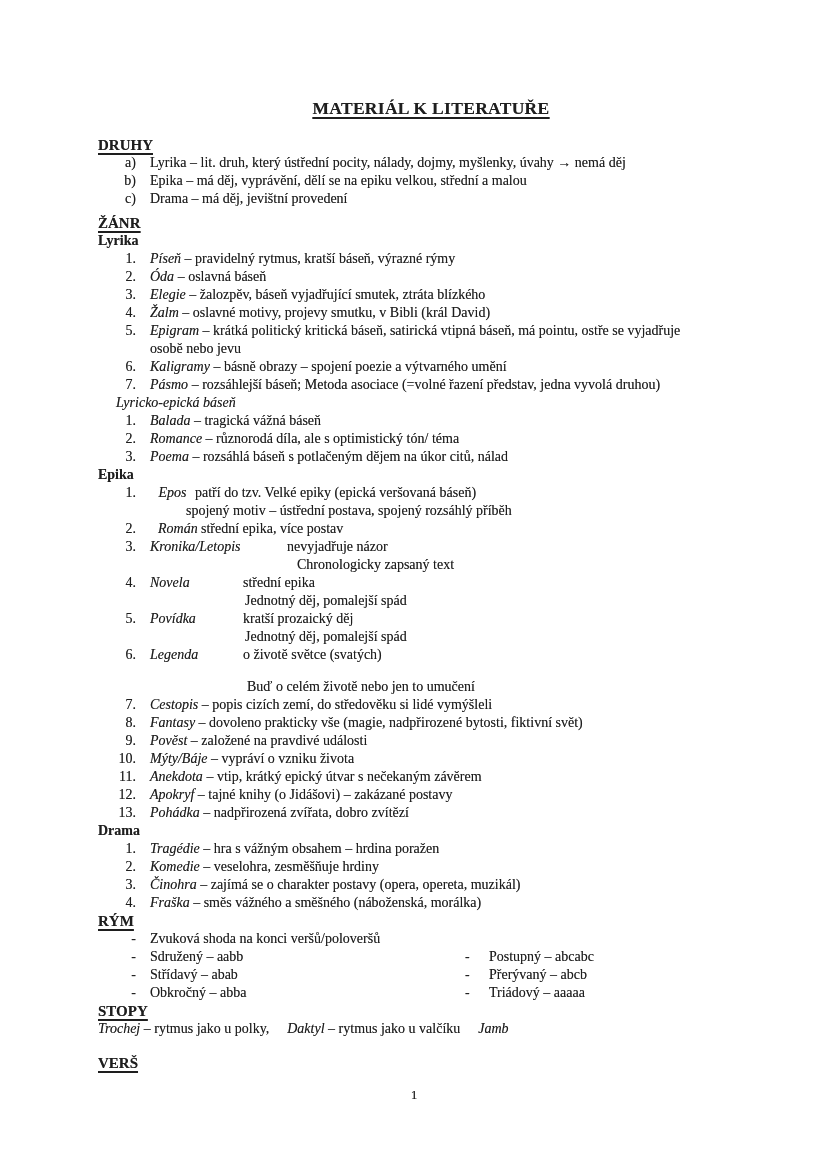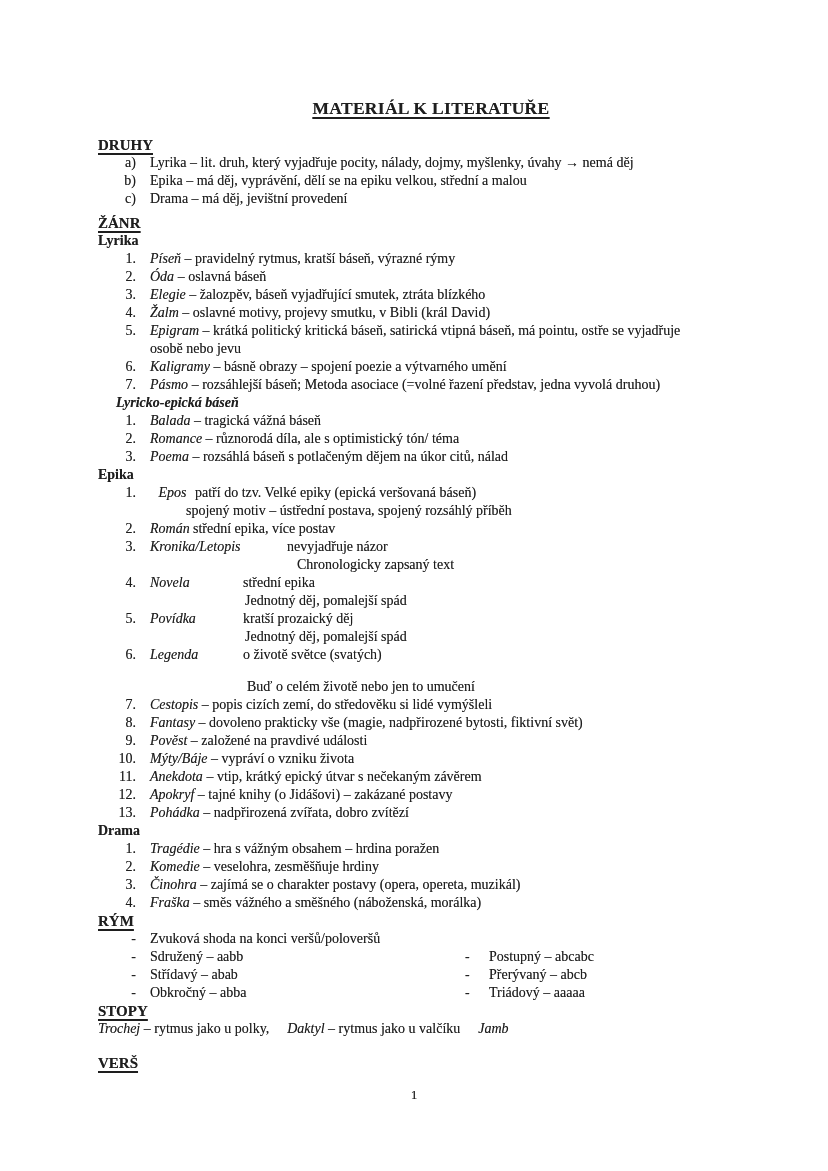--- a/index.html
+++ b/index.html
@@ -23,33 +23,33 @@
     margin-bottom:16px;
     letter-spacing:.3px;
   }
   .u {
     text-decoration:underline;
     text-decoration-thickness:1.6px;
     text-underline-offset:2.5px;
   }
   .h-sec { font-weight:bold; font-size:15px; line-height:18px; }
   .h-sub { font-weight:bold; }
-  .h-sub-it { font-weight:bold; font-style:italic; margin-left:18px; }
+  .h-sub-it { font-weight:normal; font-style:italic; margin-left:18px; }
 
   .li { display:flex; }
   .marker {
     flex:none; width:38px; text-align:right; padding-right:14px;
     white-space:pre;
   }
   .content { flex:auto; white-space:pre-wrap; }
   .i { font-style:italic; }
 
   
   .tw { display:inline-block; font-style:italic; white-space:pre; }
-  .tw45 { width:45px;text-align:center; } .tw43 { width:43px; } .tw137 { width:137px; } .tw93 { width:93px; }
+  .tw45 { width:45px;text-align:center; } .tw43 { width:43px;margin-left:8px; } .tw137 { width:137px; } .tw93 { width:93px; }
   .l2 { white-space:pre-wrap; }
   .ml48 { margin-left:36px; } .ml83 { margin-left:83px; } .ml147 { margin-left:147px; }
   .ml95 { margin-left:95px; } .ml97 { margin-left:97px;margin-top:14px; }
 
   
   .rym-left { display:inline-block; width:315px; white-space:pre; }
   .rym-dash { display:inline-block; width:24px; white-space:pre; }
 
   
   .stopy-line { white-space:pre-wrap; }
@@ -66,21 +66,21 @@
 </head>
 <body>
 
 <div class="page">
 
   <div class="doc-title"><span class="u">MATERIÁL K LITERATUŘE</span></div>
 
   <div class="h-sec"><span class="u">DRUHY</span></div>
   <div class="li">
     <span class="marker">a)</span>
-    <span class="content">Lyrika – lit. druh, který vyjadřuje pocity, nálady, dojmy, myšlenky, úvahy → nemá děj</span>
+    <span class="content">Lyrika – lit. druh, který ústřední pocity, nálady, dojmy, myšlenky, úvahy → nemá děj</span>
   </div>
   <div class="li">
     <span class="marker">b)</span>
     <span class="content">Epika – má děj, vyprávění, dělí se na epiku velkou, střední a malou</span>
   </div>
   <div class="li">
     <span class="marker">c)</span>
     <span class="content">Drama – má děj, jevištní provedení</span>
   </div>
 

